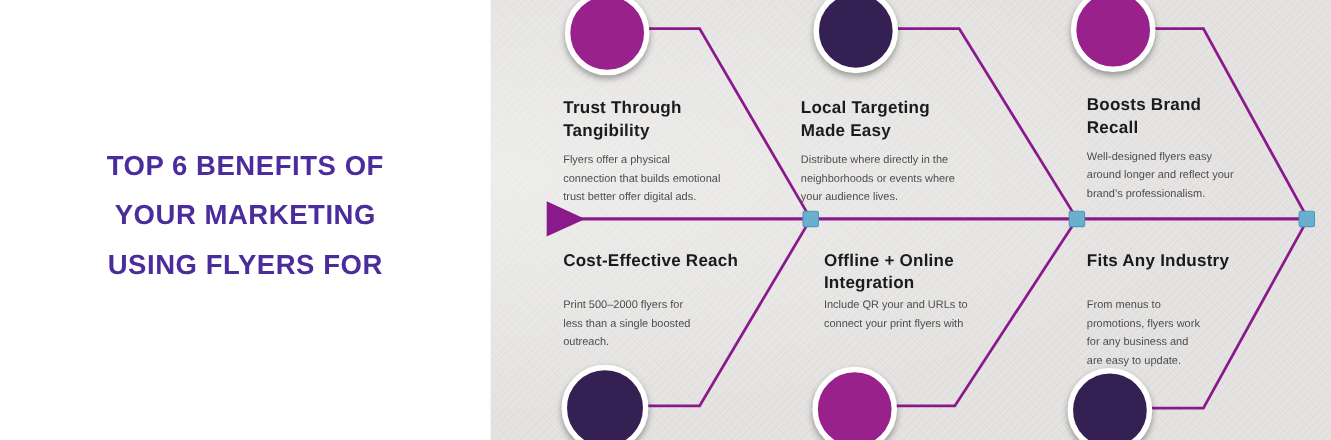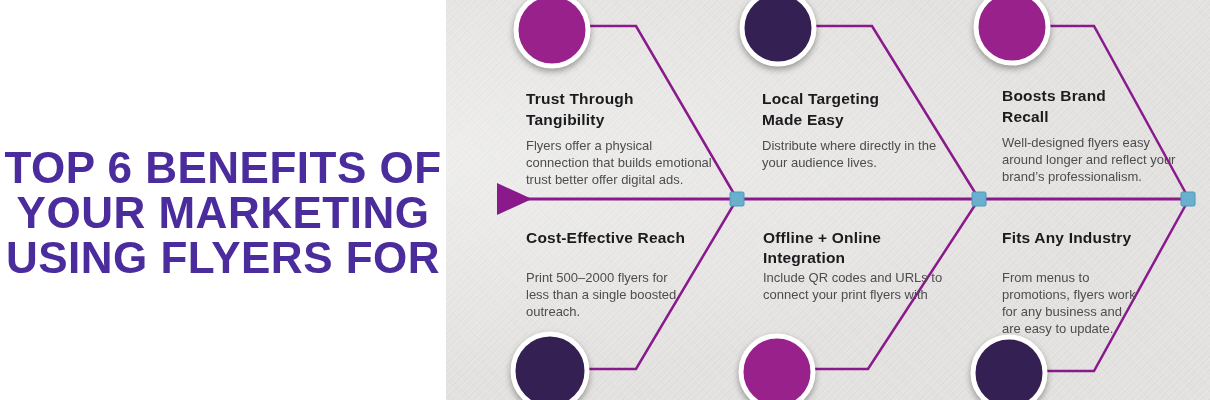--- a/index.html
+++ b/index.html
@@ -23,54 +23,53 @@
     background: #ffffff;
     z-index: 2;
   }
   .page-title {
     position: absolute;
     left: 0; top: 129px;
     width: 100%;
     text-align: center;
     color: #4b2c9c;
     font-weight: bold;
-    font-size: 44px;
+    font-size: 25px;
     line-height: 45px;
     letter-spacing: 0.5px;
-    margin-top: 16px;
   }
   .fishbone {
     position: absolute;
     left: 0; top: 0;
     width: 1210px; height: 400px;
     z-index: 1;
   }
   .circ { filter: drop-shadow(0 3px 3px rgba(0,0,0,0.35)); }
-  .benefit { position: absolute; width: 220px; z-index: 3; margin-left: 14px; }
+  .benefit { position: absolute; width: 220px; z-index: 3; }
   .b-heading {
     font-size: 15.5px;
     font-weight: bold;
     line-height: 21px;
     color: #1b1b1d;
     letter-spacing: 0.2px;
   }
   .benefit.bottom .b-heading { line-height: 20px; }
   .h-line, .d-line { white-space: nowrap; }
   .b-desc {
     position: absolute;
     left: 0;
-    font-size: 13px;
+    font-size: 10px;
     line-height: 17px;
     color: #4d4d4f;
   }
   .benefit.top .b-desc { top: 49px; }
   .benefit.bottom .b-desc { top: 41px; }
   .b3 .b-desc { top: 58px; }
   .b1 { left: 512px; top: 88px; }
-  .b2 { left: 748px; top: 88px; }
+  .b2 { left: 728px; top: 88px; }
   .b3 { left: 988px; top: 85px; }
   .b4 { left: 512px; top: 228px; }
   .b5 { left: 749px; top: 228px; }
   .b6 { left: 988px; top: 228px; }
 </style>
 </head>
 <body>
 
 <div class="page">
 
@@ -131,20 +130,21 @@
     </div>
   </div>
 
   <div class="benefit top b2">
     <div class="b-heading">
       <div class="h-line">Local Targeting</div>
       <div class="h-line">Made Easy</div>
     </div>
     <div class="b-desc">
       <div class="d-line">Distribute where directly in the</div>
+      <div class="d-line">neighborhoods or events where</div>
       <div class="d-line">your audience lives.</div>
       <div class="d-line"></div>
     </div>
   </div>
 
   <div class="benefit top b3">
     <div class="b-heading">
       <div class="h-line">Boosts Brand</div>
       <div class="h-line">Recall</div>
     </div>
@@ -166,21 +166,21 @@
       <div class="d-line">outreach.</div>
     </div>
   </div>
 
   <div class="benefit bottom b5">
     <div class="b-heading">
       <div class="h-line">Offline + Online</div>
       <div class="h-line">Integration</div>
     </div>
     <div class="b-desc">
-      <div class="d-line">Include QR codes and URLs to</div>
+      <div class="d-line">Include QR your and URLs to</div>
       <div class="d-line">connect your print flyers with</div>
       <div class="d-line"></div>
     </div>
   </div>
 
   <div class="benefit bottom b6">
     <div class="b-heading">
       <div class="h-line">Fits Any Industry</div>
     </div>
     <div class="b-desc">

